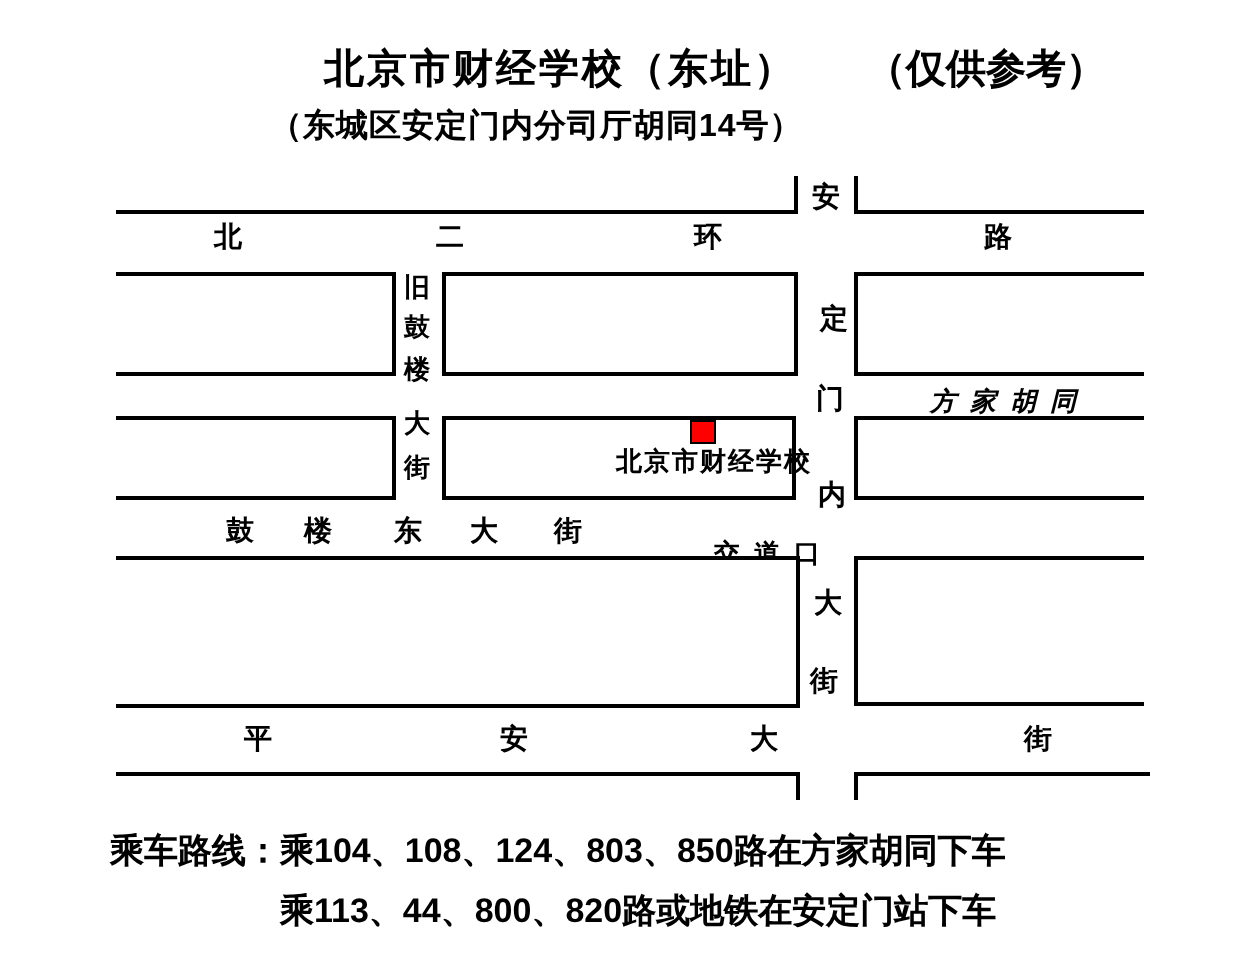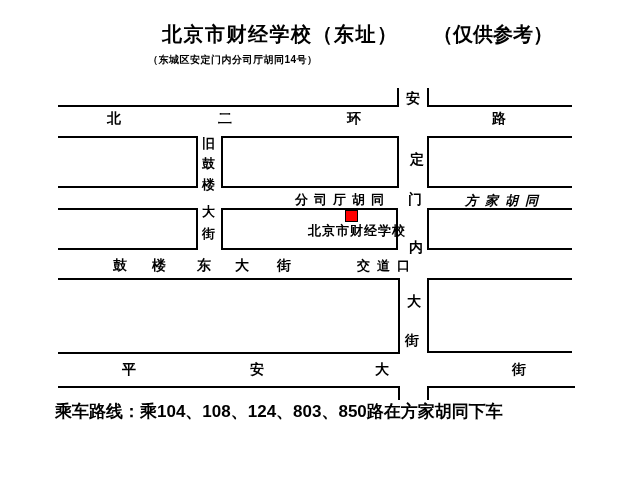--- a/index.html
+++ b/index.html
@@ -8,21 +8,21 @@
     width:626px;height:490px;
     background:#ffffff;
     font-family:"Liberation Sans",sans-serif;
     font-weight:bold;
     color:#000000;
     overflow:hidden;
   }
   .abs{position:absolute;}
   
   .title{font-size:20px;letter-spacing:1.5px;white-space:nowrap;}
-  .subtitle{font-size:10px;letter-spacing:0.5px;white-space:nowrap;margin-left:13px;}
+  .subtitle{font-size:16px;letter-spacing:0.5px;white-space:nowrap;}
   .note{font-size:17px;white-space:nowrap;}
   .ch{font-size:14px;line-height:14px;white-space:nowrap;}      
   .ch-s{font-size:13px;line-height:13px;white-space:nowrap;}    
   
   .hline{height:2px;background:#000000;}
   .vline{width:2px;background:#000000;}
   .blk{box-sizing:border-box;background:#ffffff;}
   .b-t{border-top:2px solid #000;}
   .b-b{border-bottom:2px solid #000;}
   .b-l{border-left:2px solid #000;}
@@ -63,45 +63,45 @@
   <div class="abs blk b-t b-r b-b" style="left:58px;top:136px;width:140px;height:52px;"></div>
   <div class="abs blk b-t b-r b-b b-l" style="left:221px;top:136px;width:178px;height:52px;"></div>
   <div class="abs blk b-t b-l b-b" style="left:427px;top:136px;width:145px;height:52px;"></div>
 
   <span class="abs ch-s" style="left:202px;top:137px;">旧</span>
   <span class="abs ch-s" style="left:202px;top:157px;">鼓</span>
   <span class="abs ch-s" style="left:202px;top:178px;">楼</span>
   <span class="abs ch-s" style="left:202px;top:205px;">大</span>
   <span class="abs ch-s" style="left:202px;top:227px;">街</span>
 
-  <span class="abs ch-s" style="left:295px;top:193px;letter-spacing:6px;">分司厅胡同</span>
   <span class="abs ch-s" style="left:465px;top:194px;letter-spacing:7px;font-style:italic;">方家胡同</span>
 
   <div class="abs blk b-t b-r b-b" style="left:58px;top:208px;width:140px;height:42px;"></div>
   <div class="abs blk b-t b-r b-b b-l" style="left:221px;top:208px;width:177px;height:42px;"></div>
   <div class="abs blk b-t b-l b-b" style="left:427px;top:208px;width:145px;height:42px;"></div>
 
   <div class="abs marker" style="left:345px;top:210px;background:#ff0000;"></div>
   <span class="abs ch-s" style="left:308px;top:224px;letter-spacing:1px;">北京市财经学校</span>
 
   <span class="abs ch" style="left:113px;top:258px;">鼓</span>
   <span class="abs ch" style="left:152px;top:258px;">楼</span>
   <span class="abs ch" style="left:197px;top:258px;">东</span>
   <span class="abs ch" style="left:235px;top:258px;">大</span>
   <span class="abs ch" style="left:277px;top:258px;">街</span>
-  <span class="abs ch-s" style="left:357px;top:259px;letter-spacing:7px;">交道口</span>
+  <span class="abs ch-s" style="left:357px;top:270px;letter-spacing:7px;">交道口</span>
 
   <div class="abs blk b-t b-r b-b" style="left:58px;top:278px;width:342px;height:76px;"></div>
   <div class="abs blk b-t b-l b-b" style="left:427px;top:278px;width:145px;height:75px;"></div>
 
   <div class="abs hline" style="left:58px;top:386px;width:342px;"></div>
   <div class="abs hline" style="left:427px;top:386px;width:148px;"></div>
   <div class="abs vline" style="left:398px;top:386px;height:14px;"></div>
   <div class="abs vline" style="left:427px;top:386px;height:14px;"></div>
 
   <span class="abs ch" style="left:122px;top:362px;">平</span>
   <span class="abs ch" style="left:250px;top:362px;">安</span>
   <span class="abs ch" style="left:375px;top:362px;">大</span>
   <span class="abs ch" style="left:512px;top:362px;">街</span>
 
-  <span class="abs note" style="left:55px;top:400px;">乘车路线：乘104、108、124、803、850路在方家胡同下车</span>
+  <span class="abs note" style="left:55px;top:414px;">乘车路线：乘104、108、124、803、850路在方家胡同下车</span>
+  <span class="abs note" style="left:140px;top:444px;">乘113、44、800、820路或地铁在安定门站下车</span>
 
 </div>
 
 </body></html>

